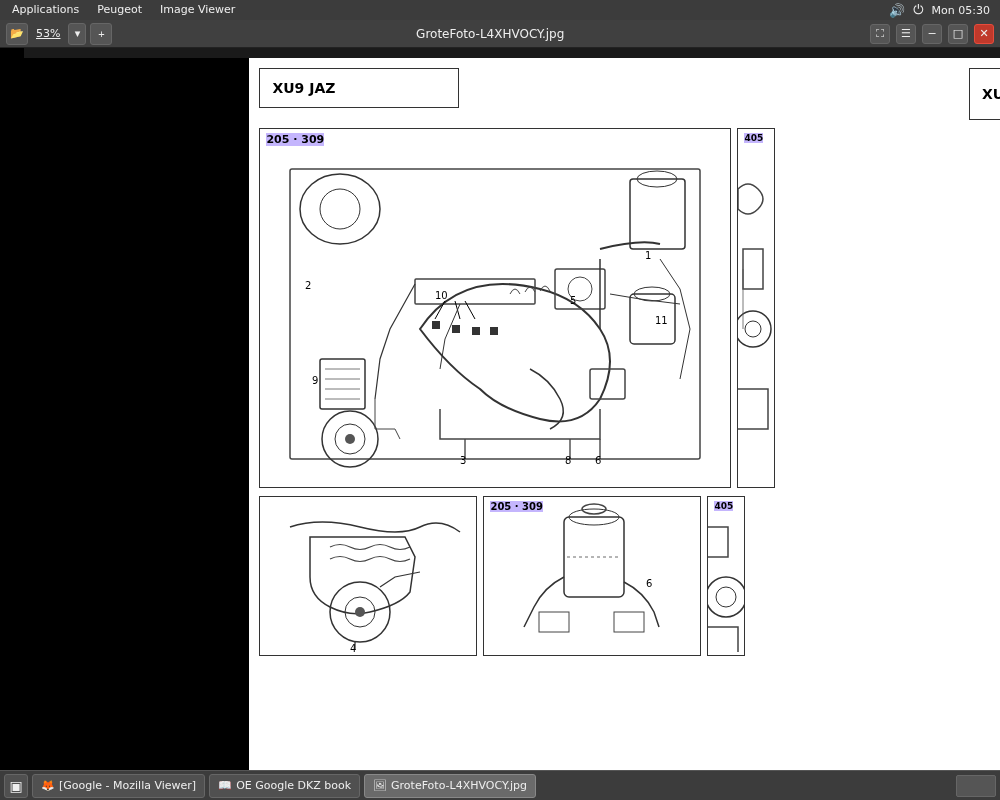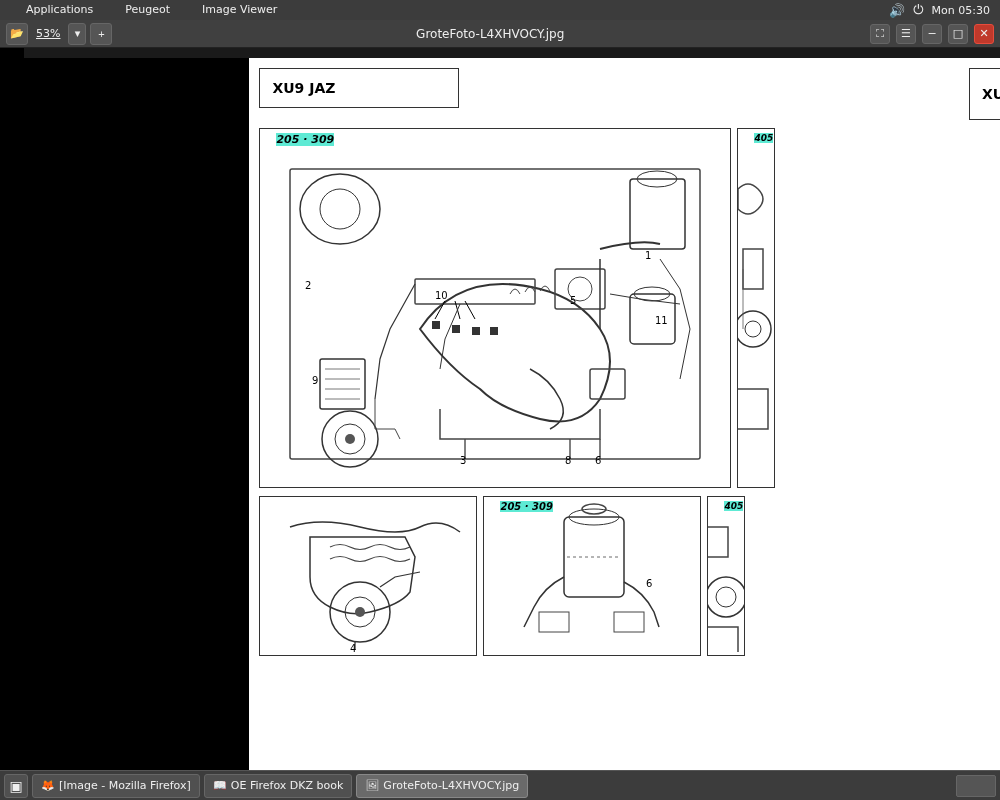--- a/index.html
+++ b/index.html
@@ -24,21 +24,20 @@
       gap: 2px;
     }
     .menu-item {
       padding: 0 8px;
       height: 20px;
       line-height: 20px;
       font-size: 11px;
       color: #eee;
       cursor: pointer;
       border-radius: 2px;
-      margin-left: 14px;
     }
     #clock-area {
       margin-left: auto;
       display: flex;
       align-items: center;
       gap: 8px;
       font-size: 11px;
       color: #eee;
       padding-right: 6px;
     }
@@ -133,26 +132,25 @@
     }
     .diagram-panel {
       border: 1.5px solid #333;
       background: #fff;
       position: relative;
       overflow: hidden;
     }
     .diagram-label {
       position: absolute;
       top: 4px;
-      left: 16px;
+      left: 6px;
       font-size: 11px;
       font-weight: bold;
       color: #000;
-      background: #5eead4;
-      font-style: italic;
+      background: #c4b5fd;
     }
 
     
     .top-label-row {
       display: flex;
       gap: 6px;
       margin-bottom: 8px;
     }
     .model-label-box {
       border: 1.5px solid #333;
@@ -469,24 +467,24 @@
 
   <div style="width:10px; height:100%; background:#000; flex-shrink:0;"></div>
 </div>
 
 <div id="taskbar">
   <div class="taskbar-launch">
     <span>▣</span>
   </div>
   <div class="taskbar-app-btn">
     <span class="taskbar-icon">🦊</span>
-    <span>[Image - Mozilla Firefox]</span>
+    <span>[Google - Mozilla Viewer]</span>
   </div>
   <div class="taskbar-app-btn">
     <span class="taskbar-icon">📖</span>
-    <span>OE Firefox DKZ book</span>
+    <span>OE Google DKZ book</span>
   </div>
   <div class="taskbar-app-btn active">
     <span class="taskbar-icon">🖼</span>
     <span>GroteFoto-L4XHVOCY.jpg</span>
   </div>
   <div class="taskbar-right"></div>
 </div>
 
 </body></html>

